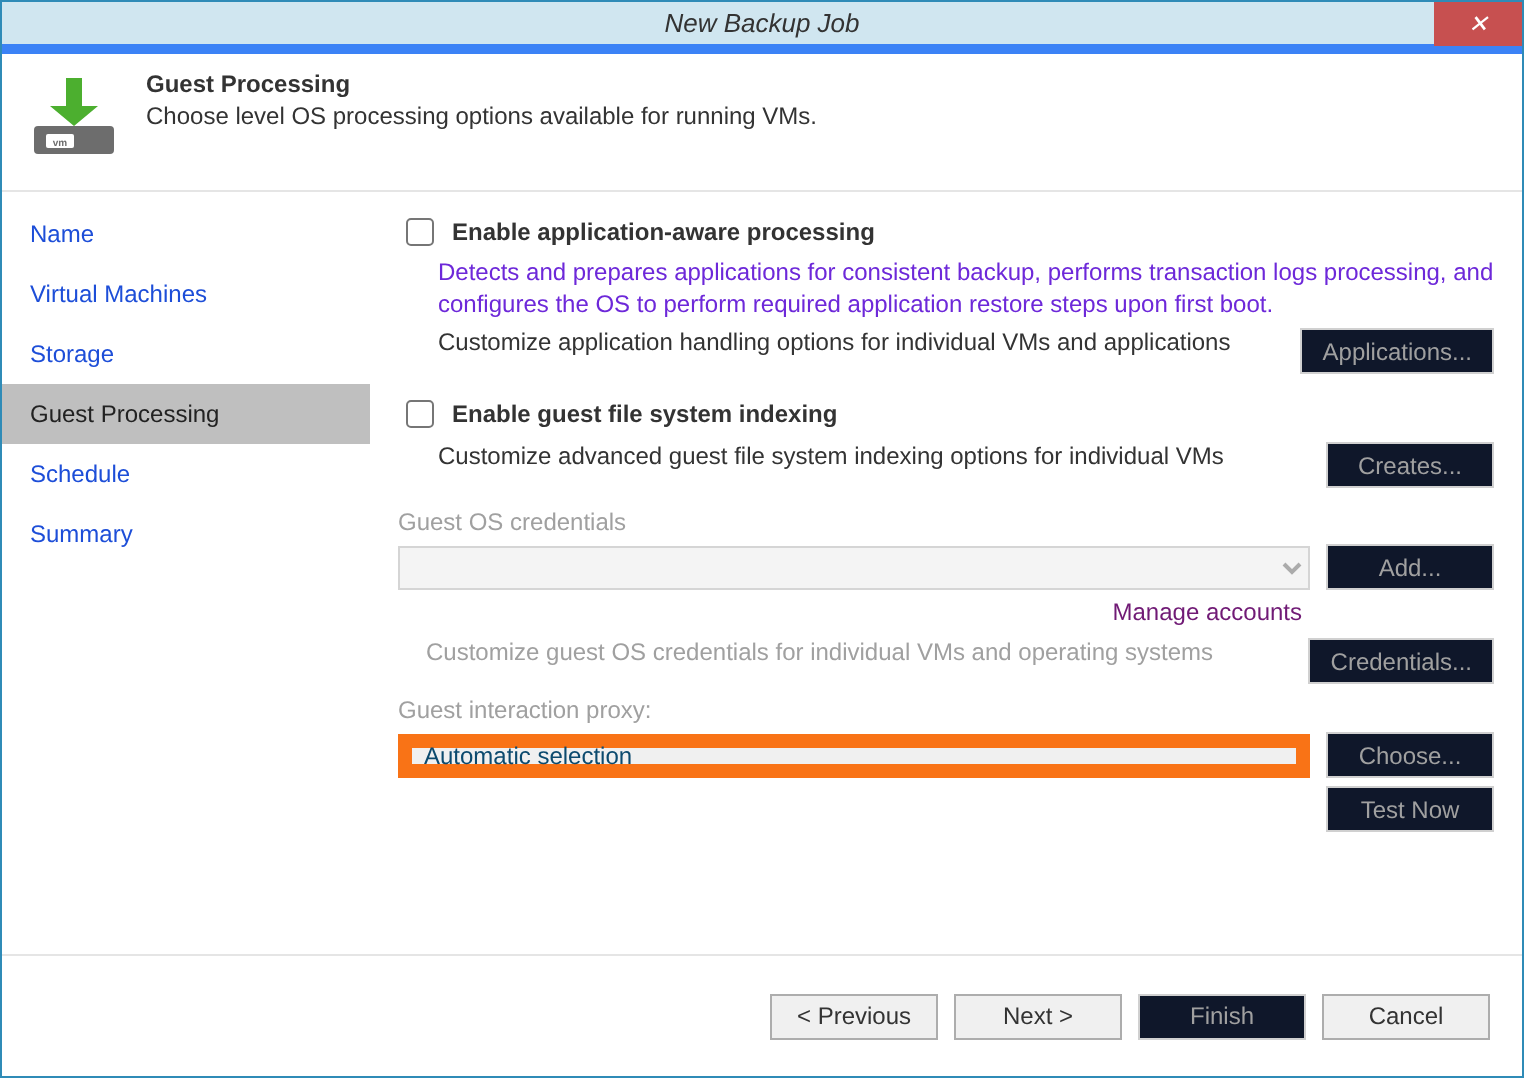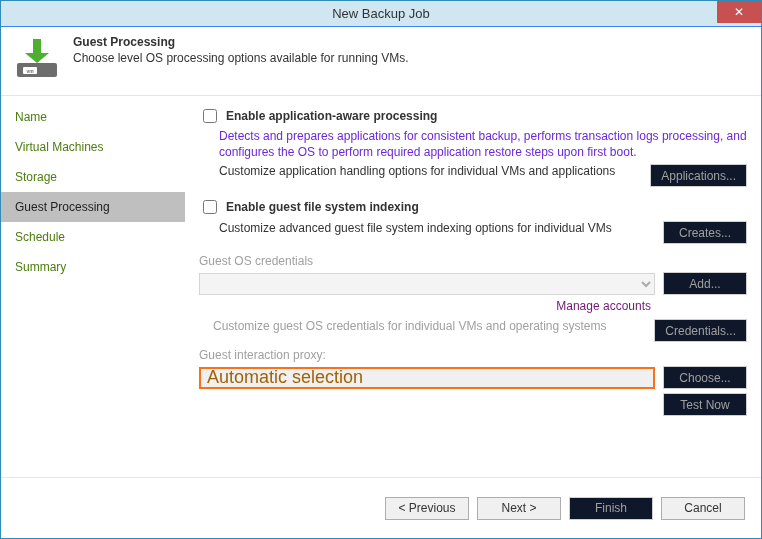--- a/index.html
+++ b/index.html
@@ -14,27 +14,28 @@
     width: 762px;
     height: 539px;
     border: 1px solid #2f8bb7;
     display: flex;
     flex-direction: column;
     background: #fff;
   }
   .titlebar {
     height: 26px;
     background: #d0e6f0;
-    border-bottom: 1px solid #3b82f6;
+    border-bottom: 5px solid #3b82f6;
     display: flex;
     align-items: center;
     justify-content: center;
     position: relative;
     color: #333;
     font-size: 13px;
+    font-style: italic;
   }
   .titlebar .close {
     position: absolute;
     right: 0;
     top: 0;
     width: 44px;
     height: 22px;
     background: #c75050;
     color: #fff;
     display: flex;
@@ -74,21 +75,21 @@
   }
   .sidebar {
     width: 184px;
     background: #fff;
     padding-top: 6px;
   }
   .sidebar-item {
     padding: 8px 14px;
     font-size: 12px;
     cursor: pointer;
-    color: #4d7c0f;
+    color: #1d4ed8;
   }
   .sidebar-item.active {
     background: #bfbfbf;
     color: #222;
   }
   .content {
     flex: 1;
     padding: 10px 14px 10px 14px;
     overflow: auto;
   }
@@ -170,25 +171,25 @@
     padding-right: 96px;
   }
   .link {
     color: #701a75;
     font-size: 12px;
     cursor: pointer;
   }
   .readonly {
     flex: 1;
     height: 22px;
-    border: 2px solid #f97316;
+    border: 7px solid #f97316;
     background: #f0f0f0;
     padding: 2px 6px;
-    font-size: 18px;
-    color: #a16207;
+    font-size: 12px;
+    color: #0c4a6e;
     display: flex;
     align-items: center;
   }
   .disabled-text { color: #a0a0a0; }
   .footer {
     height: 61px;
     border-top: 1px solid #e5e5e5;
     display: flex;
     align-items: center;
     justify-content: flex-end;

